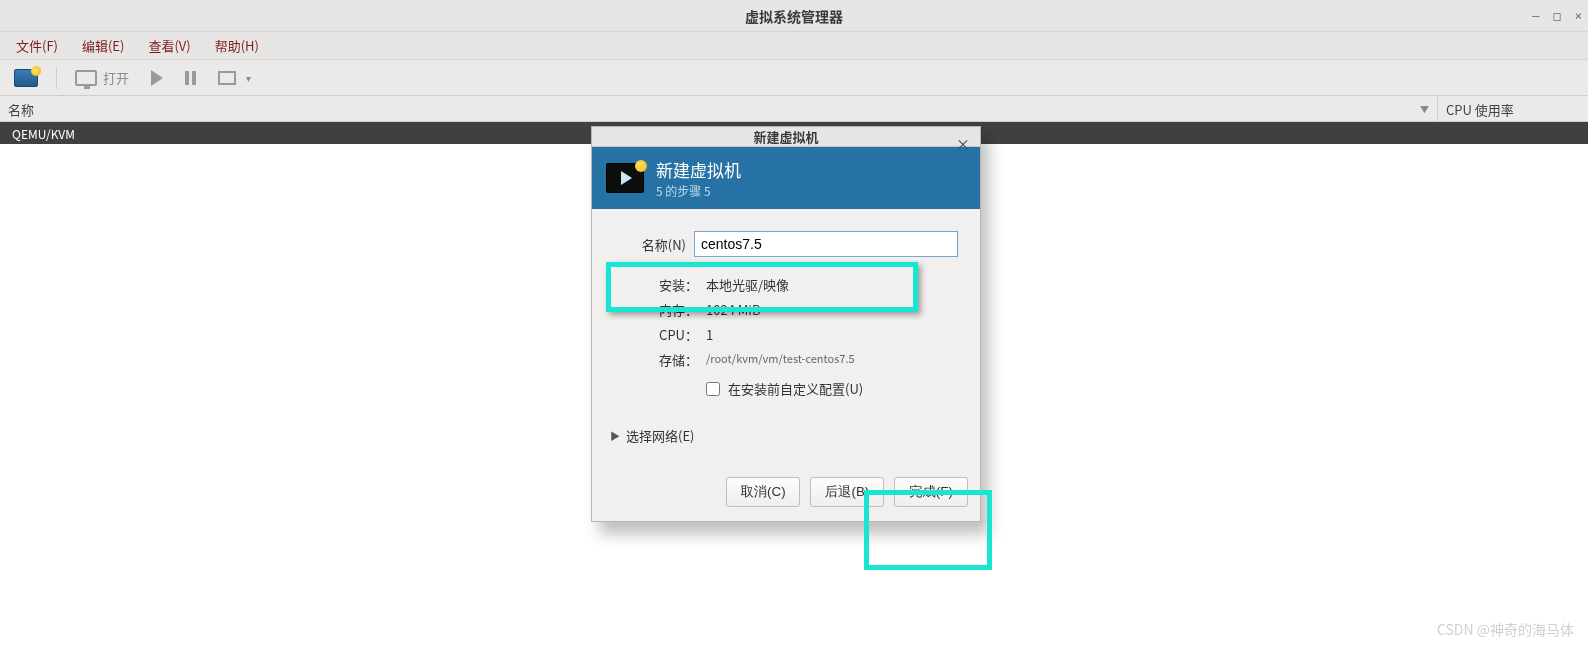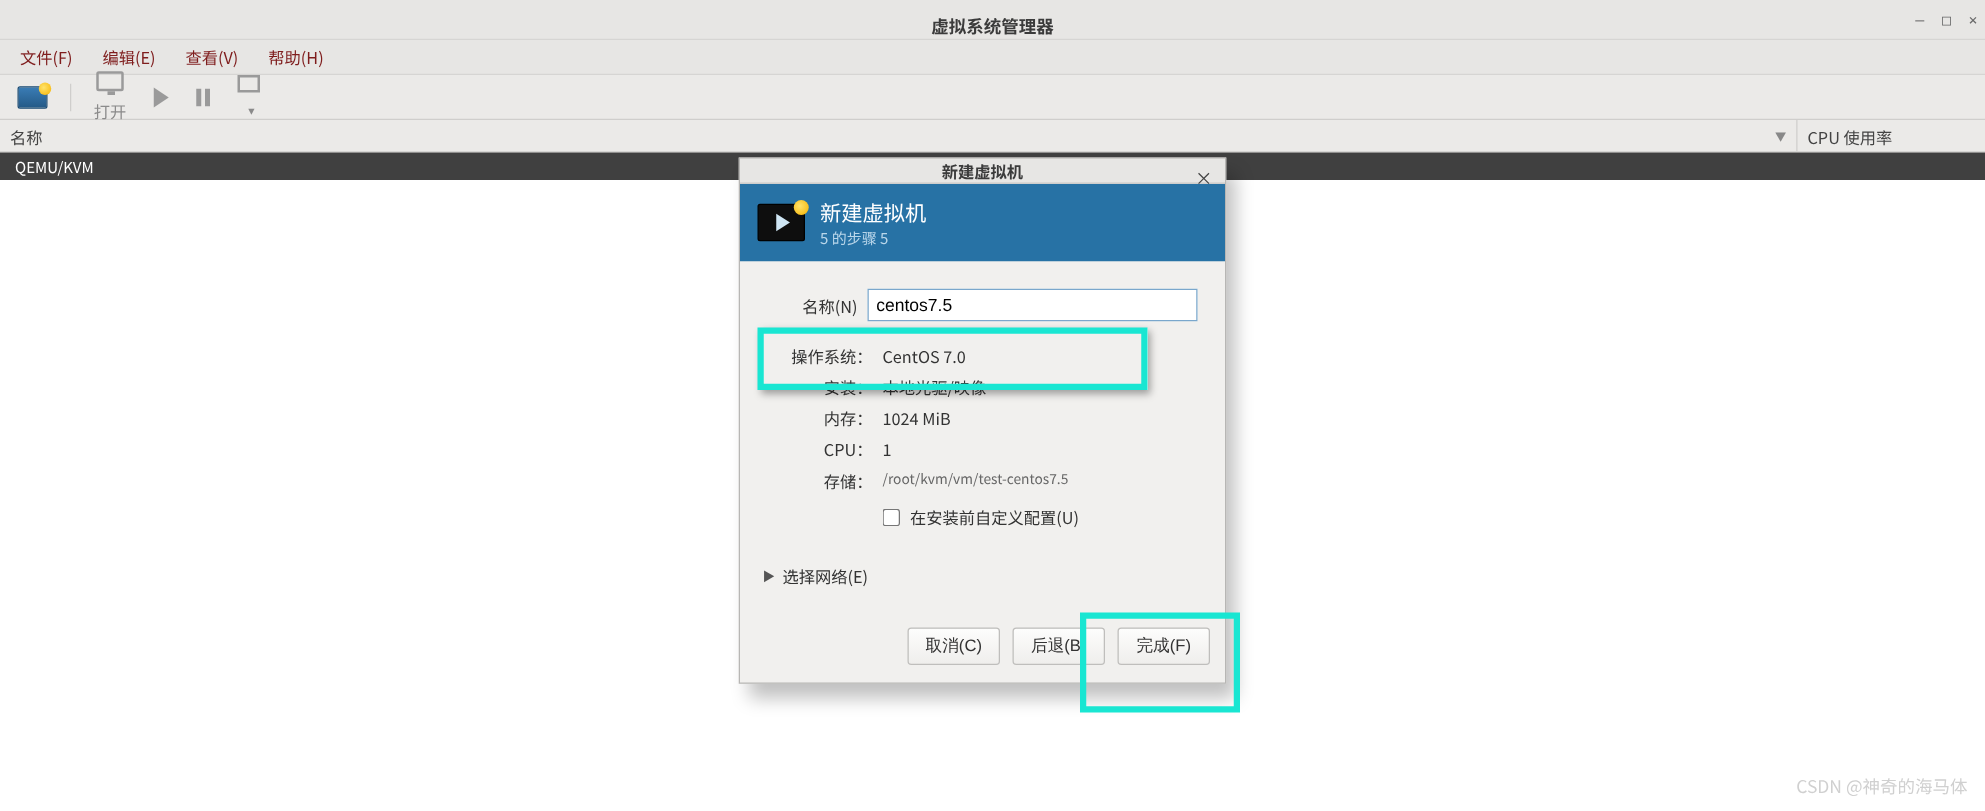--- a/index.html
+++ b/index.html
@@ -1,29 +1,29 @@
 <!DOCTYPE html>
 <html><head>
 <meta charset="utf-8">
 <style>
   * { box-sizing: border-box; margin: 0; padding: 0; }
   html, body { width: 1588px; height: 649px; font-family: "Noto Sans CJK SC", "Helvetica", Arial, sans-serif; font-size: 13px; color: #333; background: #fff; overflow: hidden; }
 
   
-  .titlebar { height: 32px; background: #e7e6e4; display: flex; align-items: flex-end; justify-content: center; position: relative; border-bottom: 1px solid #d6d5d3; }
+  .titlebar { height: 32px; background: #e7e6e4; display: flex; align-items: center; justify-content: center; position: relative; border-bottom: 1px solid #d6d5d3; }
   .titlebar .title { font-size: 14px; font-weight: bold; color: #3b3b3b; }
   .win-controls { position: absolute; right: 6px; top: 0; height: 32px; display: flex; align-items: center; gap: 14px; color: #6a6a6a; }
   .win-controls span { cursor: pointer; font-size: 12px; font-family: monospace; }
 
   .menubar { height: 28px; background: #e7e6e4; display: flex; align-items: center; padding: 0 6px; gap: 4px; border-bottom: 1px solid #d6d5d3; }
   .menubar .menu-item { padding: 2px 10px; color: #7f1d1d; cursor: pointer; }
 
   .toolbar { height: 36px; background: #ebeae8; display: flex; align-items: center; padding: 0 10px; gap: 14px; border-bottom: 1px solid #cfcecc; }
   .toolbar .sep { width: 1px; height: 22px; background: #cfcecc; }
-  .tb-btn { display: flex; align-items: center; gap: 6px; color: #8b8b8b; padding: 2px 4px; cursor: pointer; flex-direction: column; }
+  .tb-btn { display: flex; align-items: center; gap: 6px; color: #8b8b8b; padding: 2px 4px; cursor: pointer; }
   .tb-btn.primary { color: #5d5d5d; }
   .icon-newvm { width: 24px; height: 18px; background: linear-gradient(#3a7cb5,#245a87); border: 1px solid #184a73; position: relative; border-radius: 2px; }
   .icon-newvm::after { content: ""; position: absolute; right: -4px; top: -4px; width: 10px; height: 10px; background: radial-gradient(circle at 40% 40%, #ffe36b, #f5b200); border-radius: 50%; }
   .icon-monitor { width: 22px; height: 16px; border: 2px solid #9a9a9a; border-radius: 2px; position: relative; }
   .icon-monitor::after { content:""; position:absolute; bottom:-5px; left:7px; width:6px; height:3px; background:#9a9a9a; }
   .icon-play { width:0; height:0; border-left: 12px solid #9a9a9a; border-top: 8px solid transparent; border-bottom: 8px solid transparent; }
   .icon-pause { display:flex; gap:3px; }
   .icon-pause span { width:4px; height:14px; background:#9a9a9a; }
   .icon-stop { width: 18px; height: 14px; border: 2px solid #9a9a9a; }
   .chev { font-size: 10px; color: #8a8a8a; margin-left: 4px; }
@@ -139,24 +139,20 @@
     </div>
   </div>
   <div class="dlg-body">
 
     <div class="name-row">
       <label>名称(N)</label>
       <input type="text" value="centos7.5" style="">
     </div>
 
     <div class="kv">
-      <div class="k">操作系统：</div>
-      <div class="v">CentOS 7.0</div>
-    </div>
-    <div class="kv">
       <div class="k">安装：</div>
       <div class="v">本地光驱/映像</div>
     </div>
     <div class="kv">
       <div class="k">内存：</div>
       <div class="v">1024 MiB</div>
     </div>
     <div class="kv">
       <div class="k">CPU：</div>
       <div class="v">1</div>

